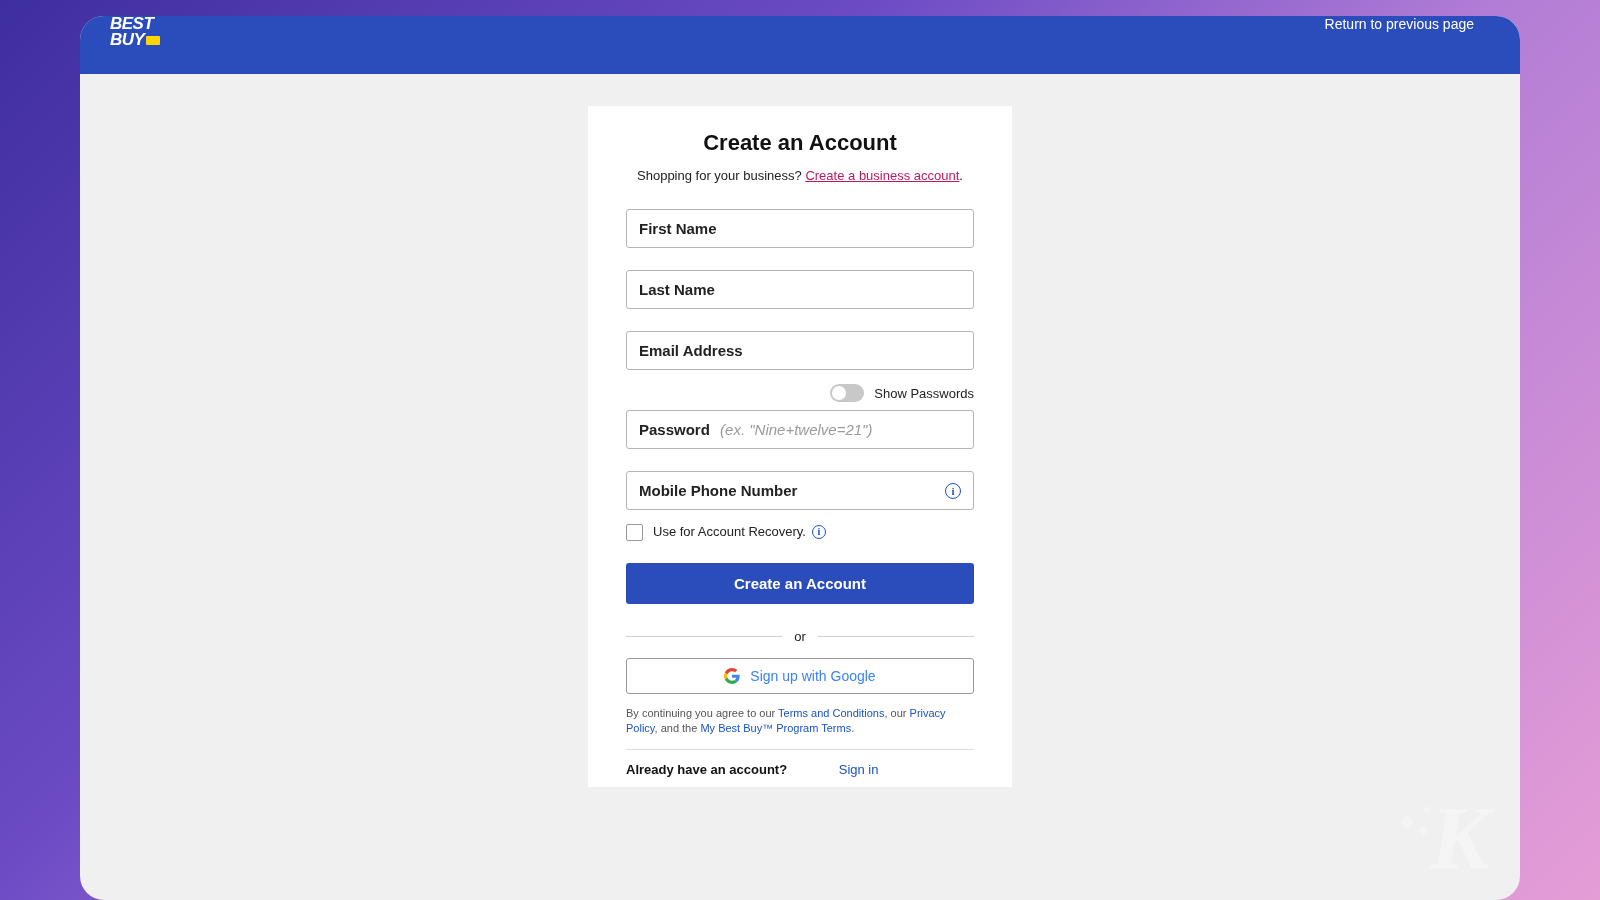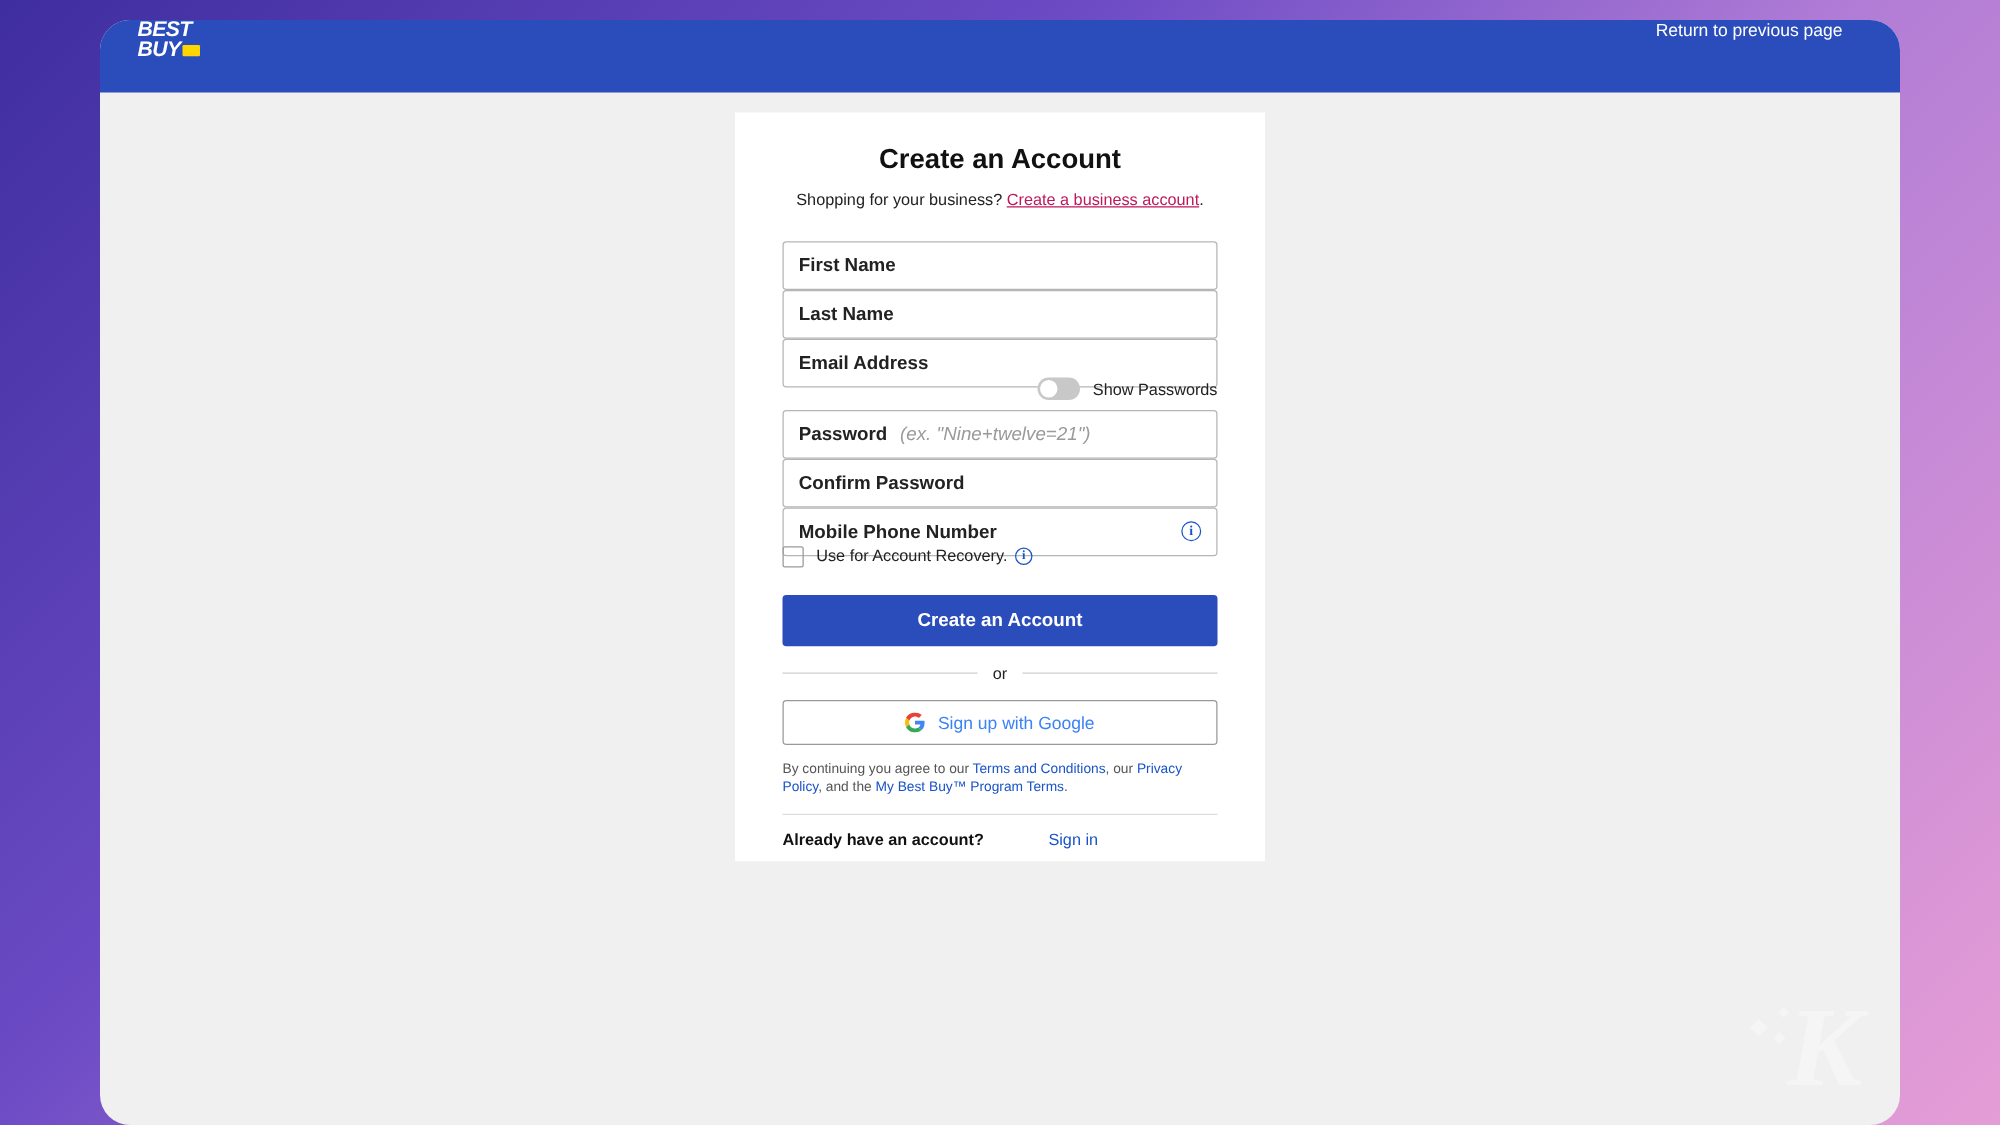--- a/index.html
+++ b/index.html
@@ -52,21 +52,21 @@
     }
     .return-link {
       color: #fff;
       font-size: 14px;
       text-decoration: none;
       cursor: pointer;
     }
     .main {
       display: flex;
       justify-content: center;
-      padding-top: 16px;
+      padding-top: 32px;
     }
     .card {
       width: 424px;
       background: #fff;
       padding: 24px 38px 10px 38px;
     }
     .title {
       text-align: center;
       font-size: 22px;
       font-weight: 800;
@@ -81,26 +81,27 @@
     }
     .subtitle a {
       color: #be185d;
       text-decoration: underline;
       cursor: pointer;
     }
     .field {
       border: 1px solid #b5b5b5;
       border-radius: 3px;
       padding: 10px 12px;
+      margin-bottom: 22px;
       font-size: 15px;
       font-weight: 700;
       color: #222;
       cursor: text;
       display: flex;
-      align-items: flex-start;
+      align-items: flex-end;
       justify-content: space-between;
     }
     .field .hint {
       font-weight: 400;
       font-style: italic;
       color: #9a9a9a;
       margin-left: 6px;
     }
     .field .info-icon {
       color: #1953c8;
@@ -189,20 +190,21 @@
       font-size: 15px;
       font-weight: 700;
       cursor: pointer;
       margin-bottom: 14px;
     }
     .divider {
       display: flex;
       align-items: center;
       gap: 12px;
       margin-bottom: 14px;
+      margin-top: 11px;
     }
     .divider .line {
       flex: 1;
       height: 1px;
       background: #d0d0d0;
     }
     .divider .or {
       font-size: 13px;
       color: #222;
     }
@@ -312,23 +314,20 @@
         <span class="toggle-label">Show Passwords</span>
       </div>
 
       <div class="field">
         <span>
           <span>Password</span>
           <span class="hint">(ex. "Nine+twelve=21")</span>
         </span>
       </div>
 
-      <div class="field">
-        <span>Confirm Password</span>
-      </div>
 
       <div class="field">
         <span>Mobile Phone Number</span>
         <span class="info-icon">i</span>
       </div>
 
       <div class="checkbox-row">
         <div class="checkbox"></div>
         <span class="checkbox-label">
           <span>Use for Account Recovery.</span>

